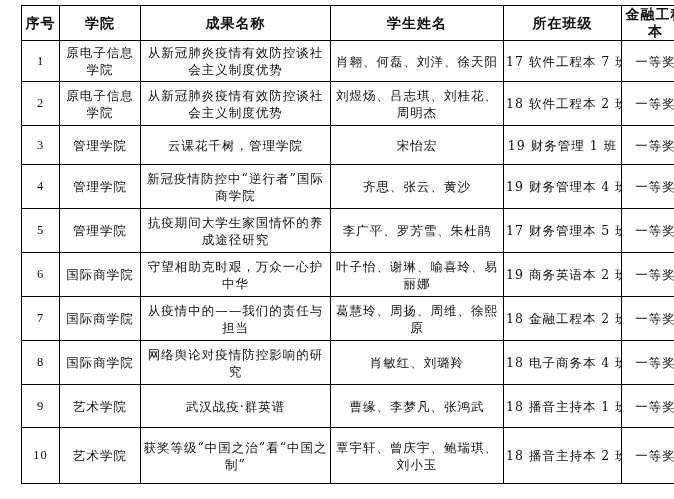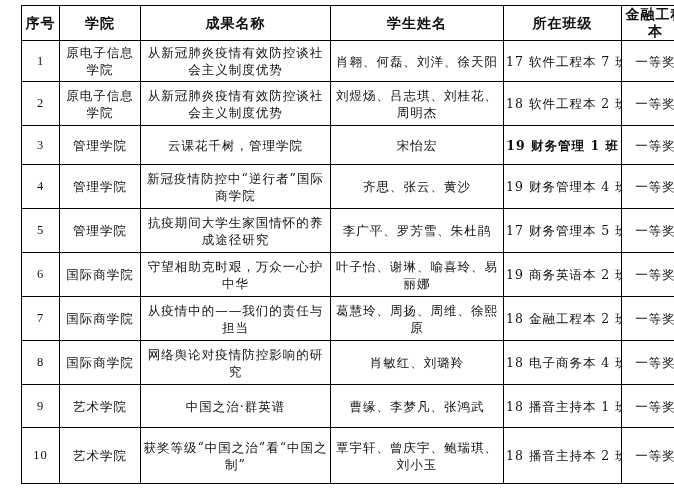--- a/index.html
+++ b/index.html
@@ -109,21 +109,21 @@
       <td class="title-cell">从新冠肺炎疫情有效防控谈社会主义制度优势</td>
       <td>刘煜炀、吕志琪、刘桂花、周明杰</td>
       <td class="cls">18 软件工程本 2 班</td>
       <td>一等奖</td>
     </tr>
     <tr class="r3">
       <td class="num">3</td>
       <td>管理学院</td>
       <td class="title-cell">云课花千树，管理学院</td>
       <td>宋怡宏</td>
-      <td class="cls" style="text-align:right;font-weight:bold;">19 财务管理 1 班</td>
+      <td class="cls" style="text-align:center;">19 财务管理 1 班</td>
       <td>一等奖</td>
     </tr>
     <tr class="r4">
       <td class="num">4</td>
       <td>管理学院</td>
       <td class="title-cell">新冠疫情防控中“逆行者”国际商学院</td>
       <td>齐思、张云、黄沙</td>
       <td class="cls">19 财务管理本 4 班</td>
       <td>一等奖</td>
     </tr>
@@ -155,21 +155,21 @@
       <td class="num">8</td>
       <td>国际商学院</td>
       <td class="title-cell">网络舆论对疫情防控影响的研究</td>
       <td>肖敏红、刘璐羚</td>
       <td class="cls">18 电子商务本 4 班</td>
       <td>一等奖</td>
     </tr>
     <tr class="r9">
       <td class="num">9</td>
       <td>艺术学院</td>
-      <td class="title-cell">中国之治·群英谱</td>
+      <td class="title-cell">武汉战疫·群英谱</td>
       <td>曹缘、李梦凡、张鸿武</td>
       <td class="cls">18 播音主持本 1 班</td>
       <td>一等奖</td>
     </tr>
     <tr class="r10">
       <td class="num">10</td>
       <td>艺术学院</td>
       <td class="title-cell">获奖等级“中国之治”看“中国之制”</td>
       <td>覃宇轩、曾庆宇、鲍瑞琪、刘小玉</td>
       <td class="cls">18 播音主持本 2 班</td>

